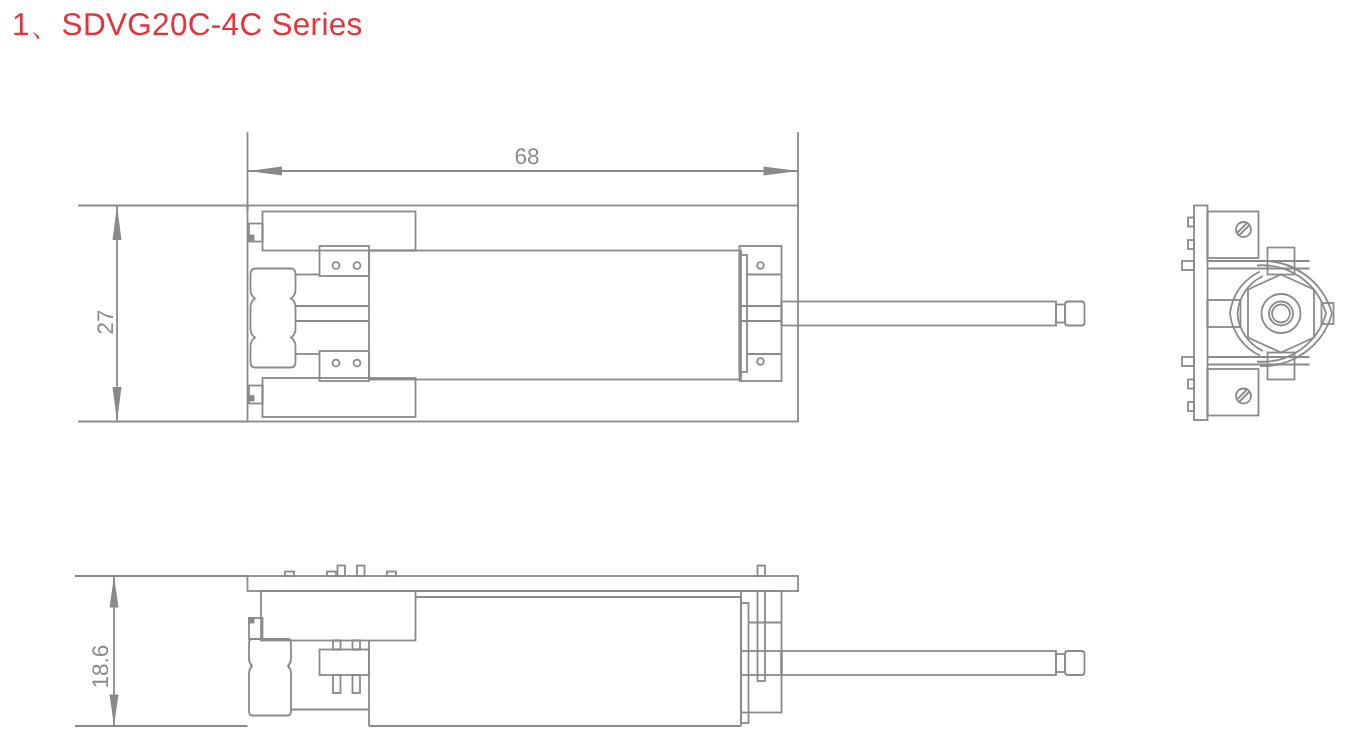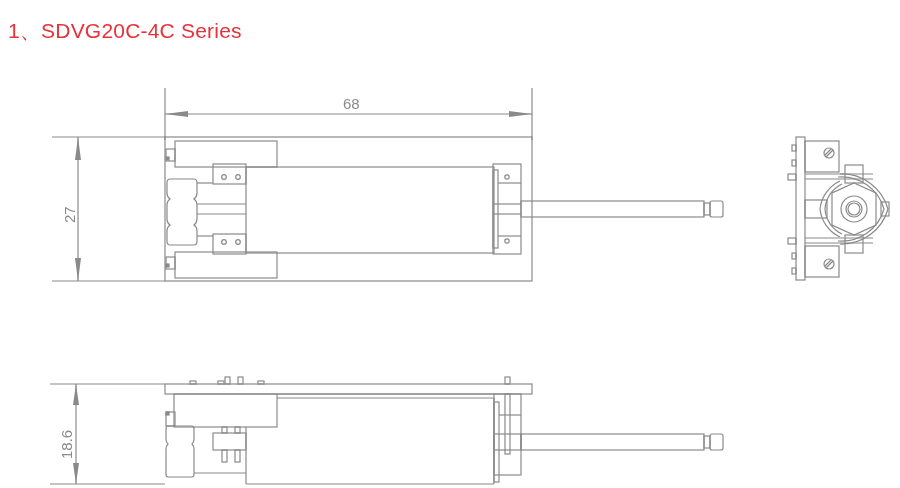--- a/index.html
+++ b/index.html
@@ -1,17 +1,17 @@
 <!DOCTYPE html>
 <html><head>
 <meta charset="utf-8">
 <style>
   html, body { margin: 0; padding: 0; background: #ffffff; }
   body { width: 900px; height: 488px; position: relative; overflow: hidden; font-family: "Liberation Sans", sans-serif; }
-  .title { position: absolute; left: 8px; top: 2px; font-size: 21px; color: #e8313a; letter-spacing: 0.2px; white-space: nowrap; margin-top: 15px; }
+  .title { position: absolute; left: 8px; top: 2px; font-size: 21px; color: #e8313a; letter-spacing: 0.2px; white-space: nowrap; }
   svg.drawing { position: absolute; left: 0; top: 0; }
   .dimtext { font-family: "Liberation Sans", sans-serif; fill: #8a8a8a; font-size: 15px; }
 </style>
 </head>
 <body>
 
 <div class="title">1、SDVG20C-4C Series</div>
 
 <svg class="drawing" width="900" height="488" viewBox="0 0 900 488" fill="none" stroke="#8a8a8a" stroke-width="1.2">
 

